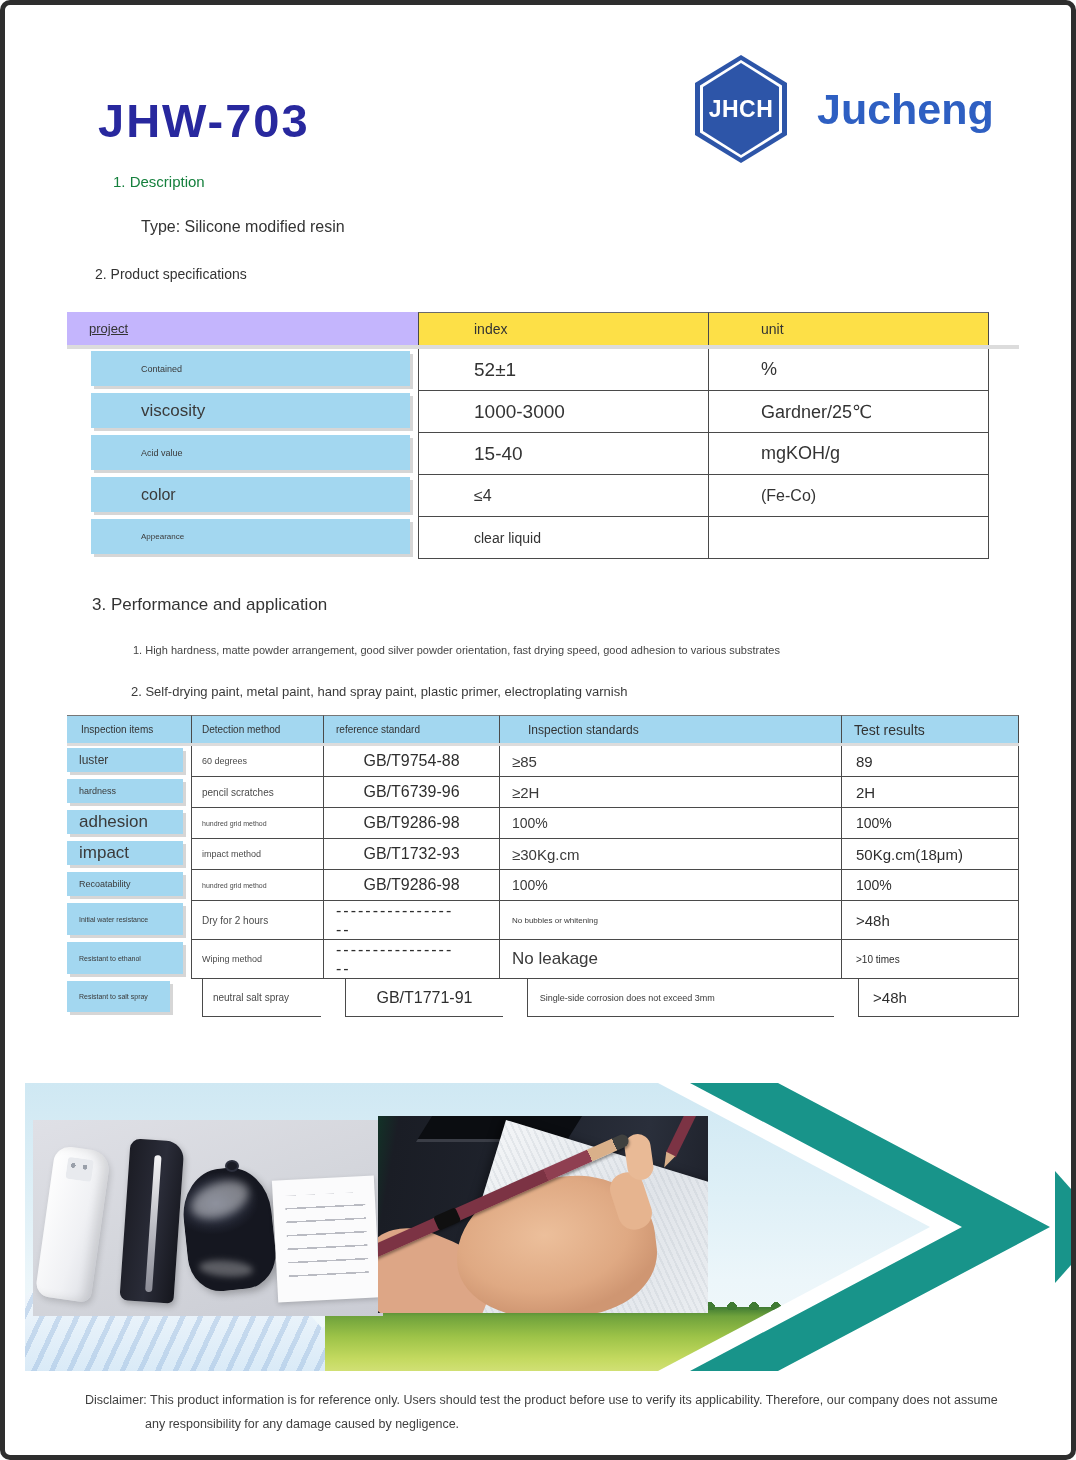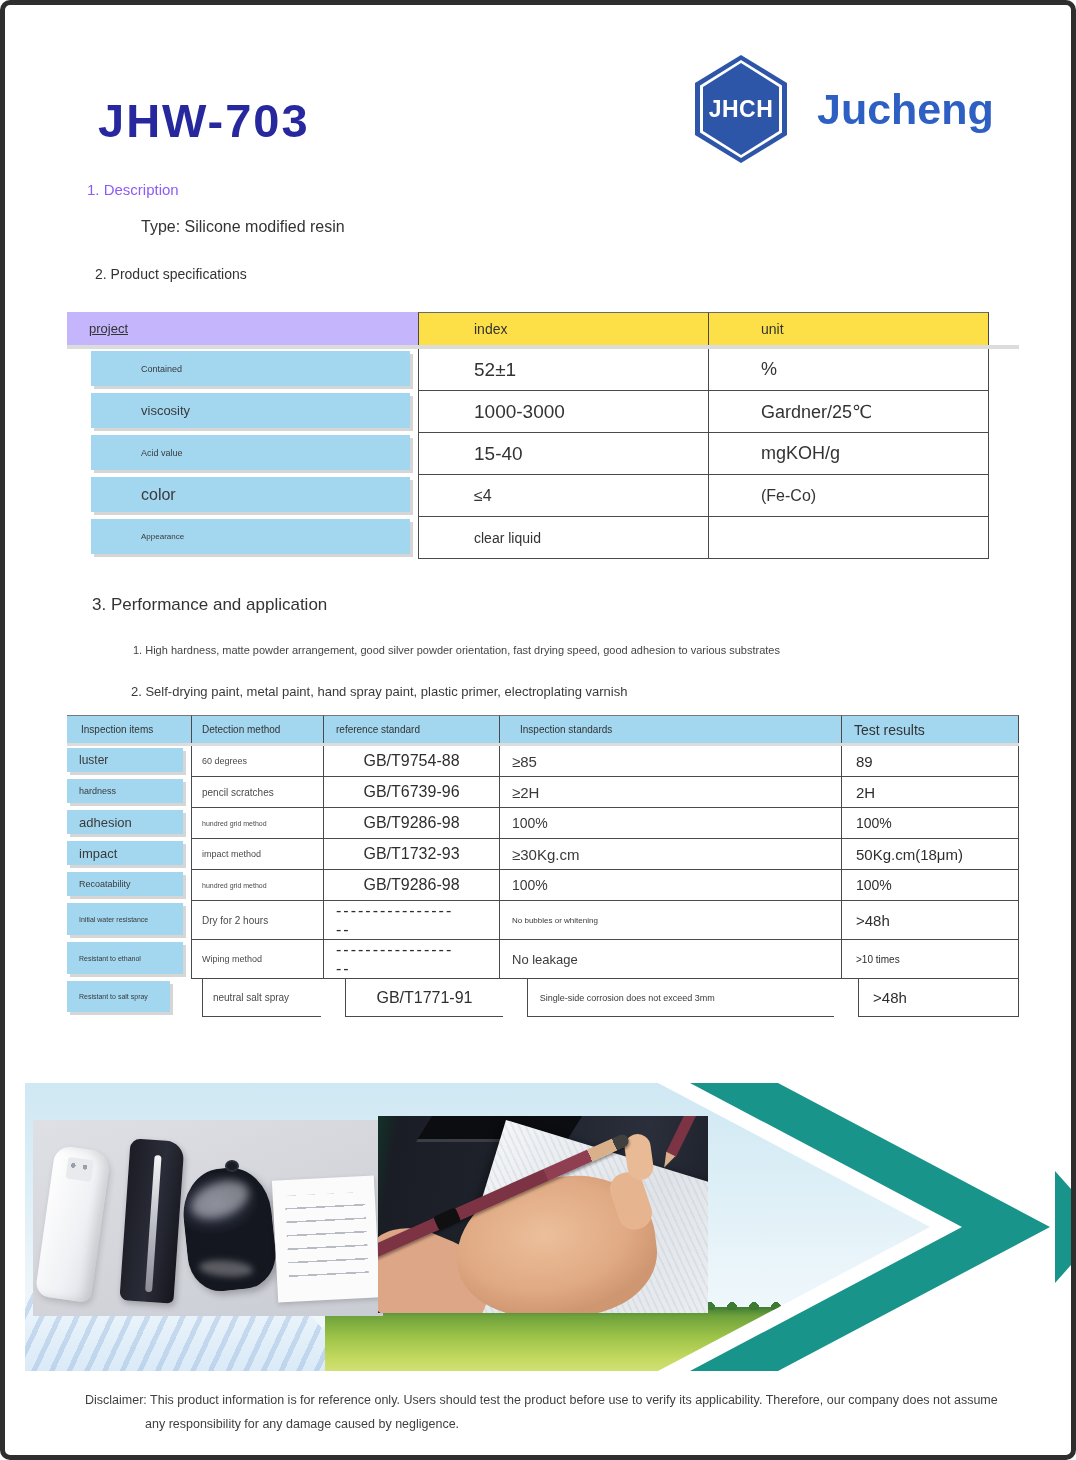--- a/index.html
+++ b/index.html
@@ -23,21 +23,21 @@
     position:absolute; clip-path:polygon(50% 0,100% 26%,100% 74%,50% 100%,0 74%,0 26%);
   }
   .hex-outer{ inset:0; background:#2d55a8; }
   .hex-line{ inset:5px; background:#ffffff; }
   .hex-inner{ inset:8px; background:#2d55a8; }
   .hex-text{ position:absolute; inset:0; display:flex; align-items:center; justify-content:center;
     color:#fff; font-weight:bold; font-size:23px; letter-spacing:.5px; }
   .company{ font-size:43px; font-weight:bold; color:#2e5fc2; margin:30px 0 0 30px; }
 
   
-  .h-desc{ position:absolute; left:82px; top:168px; font-size:15px; color:#8b5cf6;margin-top:8px; }
+  .h-desc{ position:absolute; left:108px; top:168px; font-size:15px; color:#15803d; }
   .type-line{ position:absolute; left:136px; top:213px; font-size:16px; color:#333; }
   .h-spec{ position:absolute; left:90px; top:261px; font-size:14px; color:#333; }
   .h-perf{ position:absolute; left:87px; top:590px; font-size:17px; color:#333; }
   .perf-p1{ position:absolute; left:128px; top:639px; font-size:11px; color:#444; }
   .perf-p2{ position:absolute; left:126px; top:679px; font-size:13px; color:#3a3a3a; }
 
   
   .t1{ position:absolute; left:62px; top:307px; width:952px; }
   .t1-hrow{ display:flex; height:37px; border-bottom:4px solid #dcdcdc; }
   .t1-row{ display:flex; height:42px; }
@@ -48,37 +48,37 @@
   .t1-hrow .c2,.t1-hrow .c3{
     background:#fde047; display:flex; align-items:center; font-size:14px; color:#333;
     border-top:1px solid #6a6a6a; border-left:1px solid #4a4a4a; }
   .t1-hrow .c2{ padding-left:55px; } .t1-hrow .c3{ padding-left:52px; border-right:1px solid #4a4a4a; }
   .t1-row .c2,.t1-row .c3{
     display:flex; align-items:center; border-left:1px solid #4a4a4a; border-bottom:1px solid #4a4a4a; }
   .t1-row .c2{ padding-left:55px; } .t1-row .c3{ padding-left:52px; border-right:1px solid #4a4a4a; }
   .chip{ flex:1; margin:2px 8px 5px 0; background:#a3d7f0; box-shadow:3px 3px 0 #d6d6d6;
     display:flex; align-items:center; padding-left:50px; color:#3a3a3a; }
   .sz-7{font-size:7px;} .sz-8{font-size:8px;} .sz-9{font-size:9px;} .sz-10{font-size:10px;}
-  .sz-11{font-size:13px;} .sz-12{font-size:12px;} .sz-14{font-size:14px;}
+  .sz-11{font-size:17px;} .sz-12{font-size:12px;} .sz-14{font-size:14px;}
   .sz-15{font-size:15px;} .sz-16{font-size:16px;} .sz-18{font-size:18px;} .sz-19{font-size:19px;}
 
   
   .t2{ position:absolute; left:62px; top:710px; width:952px; }
   .t2-hrow{ display:flex; height:31px; border-bottom:3px solid #dcdcdc; }
   .t2-row{ display:flex; }
   .h31{ height:31px; } .h39{ height:39px; } .h38{ height:38px;gap:24px; }
   .t2 .k1{ width:124px; position:relative; display:flex; }
   .t2 .k2{ width:132px;text-align:center; } .t2 .k3{ width:176px; } .t2 .k4{ width:342px; } .t2 .k5{ width:178px; }
   .t2-hrow > div{ background:#a3d7f0; display:flex; align-items:center; color:#333;
     border-top:1px solid #777; }
   .t2-hrow .k1{ padding-left:14px; font-size:10px; }
   .t2-hrow .k2,.t2-hrow .k3,.t2-hrow .k4,.t2-hrow .k5{ border-left:1px solid #4a4a4a; }
   .t2-hrow .k2{ padding-left:10px; font-size:10px; }
   .t2-hrow .k3{ padding-left:12px; font-size:10px; }
-  .t2-hrow .k4{ padding-left:20px; font-size:10px; }
+  .t2-hrow .k4{ padding-left:28px; font-size:12px; }
   .t2-hrow .k5{ padding-left:12px; font-size:14px; border-right:1px solid #4a4a4a; }
   .t2-row .k2,.t2-row .k3,.t2-row .k4,.t2-row .k5{
     display:flex; align-items:center; border-left:1px solid #4a4a4a; border-bottom:1px solid #4a4a4a; }
   .t2-row .k2{ padding-left:10px; color:#4a4a4a; }
   .t2-row .k3{ justify-content:center; font-size:16px; color:#2e2e2e; }
   .t2-row .k4{ padding-left:12px; color:#3a3a3a; }
   .t2-row .k5{ padding-left:14px; color:#2e2e2e; border-right:1px solid #4a4a4a; }
   .t2 .chip{ padding-left:12px; margin:2px 8px 5px 0; }
   .dashes{ white-space:pre-line; letter-spacing:2px; line-height:1.2; font-size:13px;
     justify-content:flex-start !important; padding-left:12px; color:#444; }

